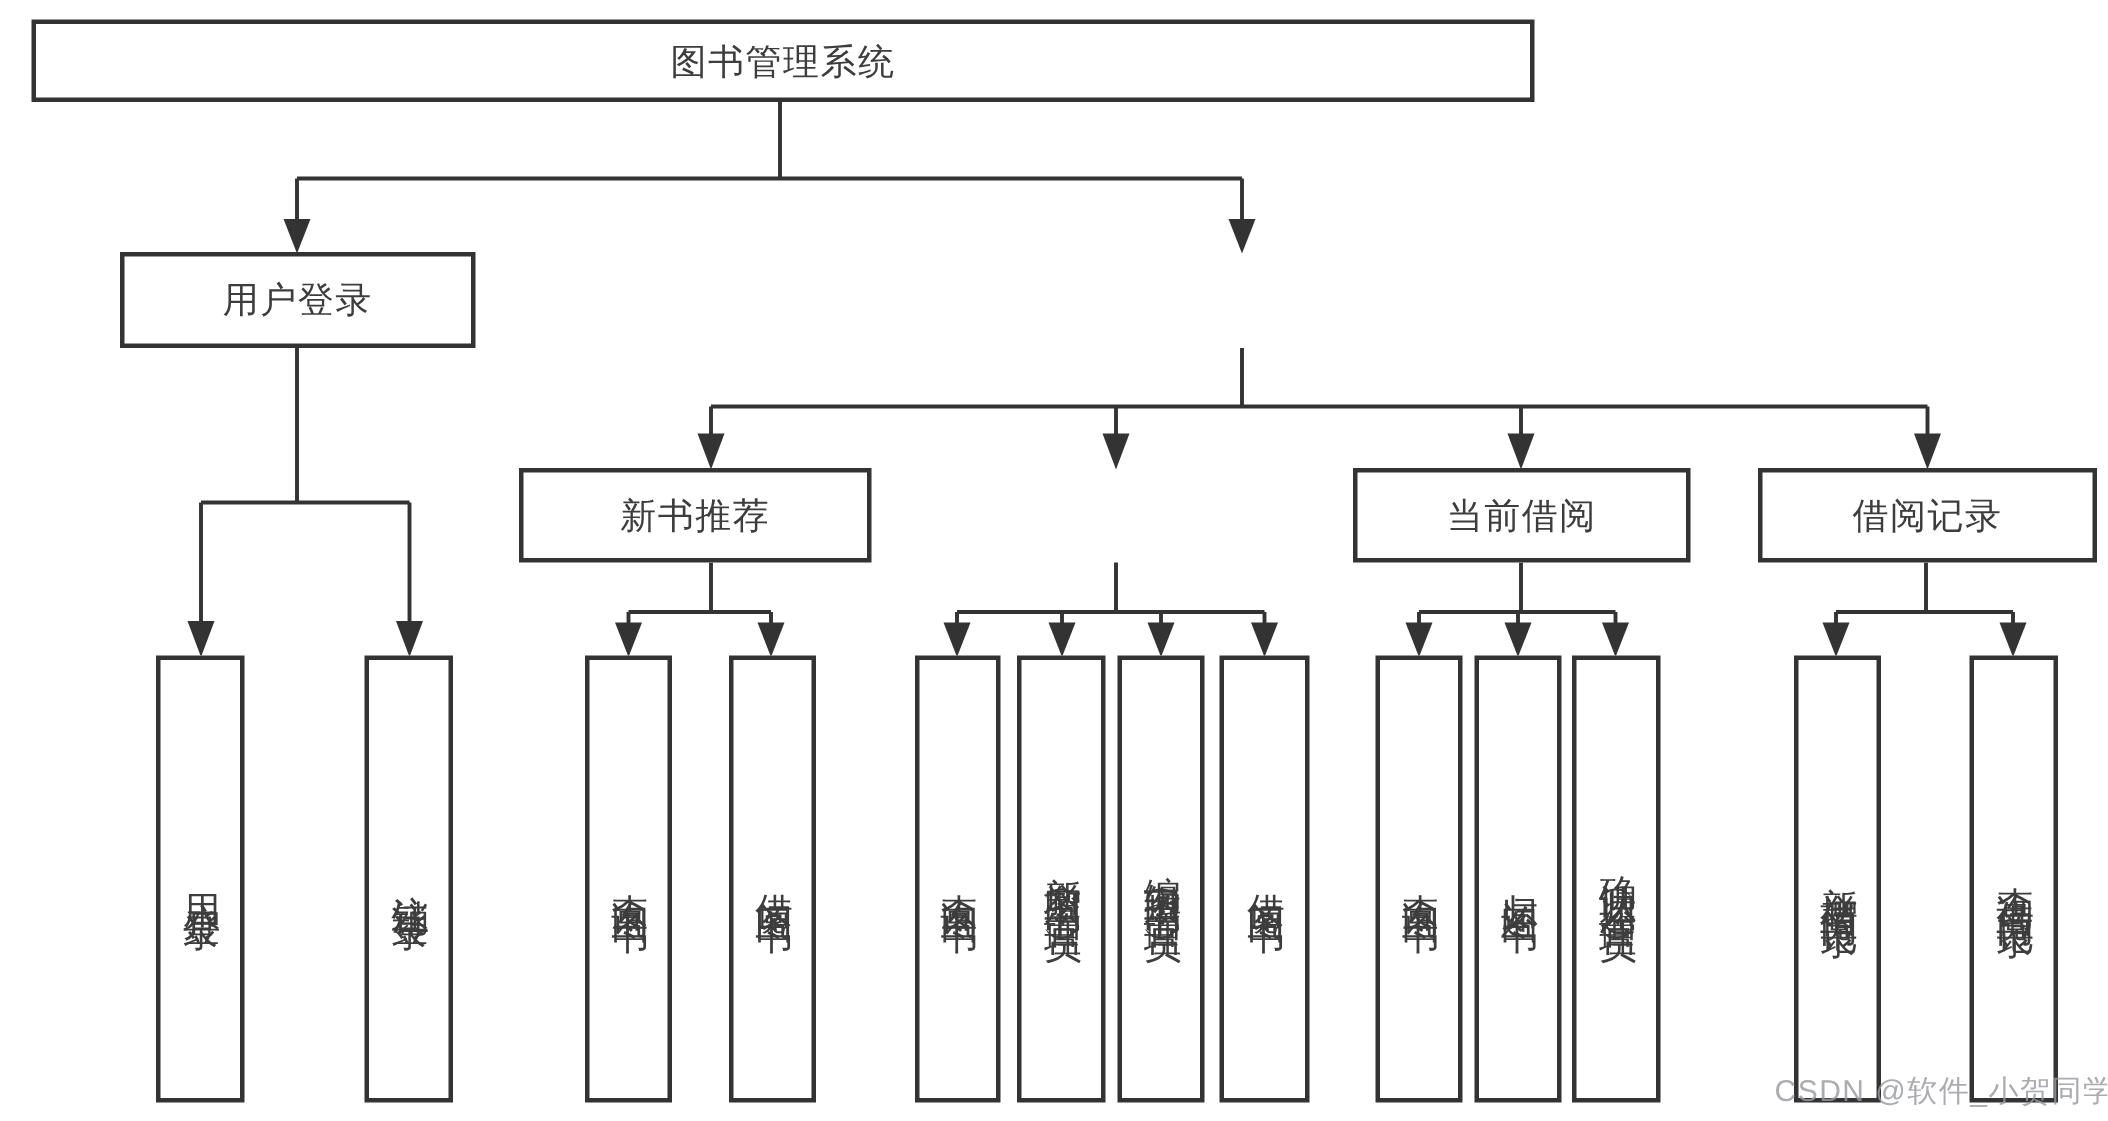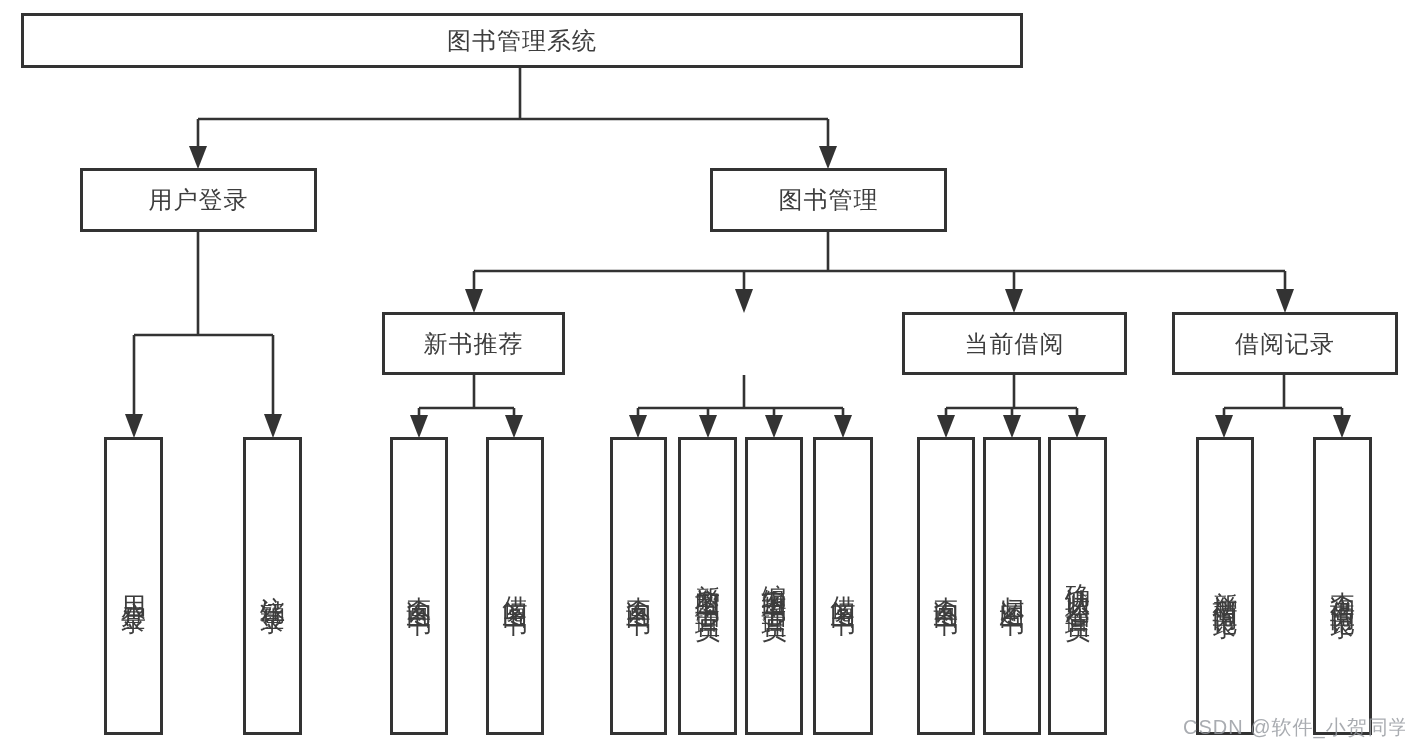--- a/index.html
+++ b/index.html
@@ -101,25 +101,22 @@
     </g>
   </svg>
 
   <div class="node hbox" style="left:21px;top:13px;width:1002px;height:55px">
     <span class="label">图书管理系统</span>
   </div>
 
   <div class="node hbox" style="left:80px;top:168px;width:237px;height:64px">
     <span class="label">用户登录</span>
   </div>
-  <div class="node hbox" style="left:710px;top:168px;width:237px;height:64px">
-    <span class="label">图书管理</span>
-  </div>
 
-  <div class="node hbox" style="left:382px;top:312px;width:183px;height:63px">
+  <div class="node hbox" style="left:346px;top:312px;width:235px;height:63px">
     <span class="label">新书推荐</span>
   </div>
   <div class="node hbox" style="left:1172px;top:312px;width:226px;height:63px">
     <span class="label">借阅记录</span>
   </div>
   <div class="node hbox" style="left:902px;top:312px;width:225px;height:63px">
     <span class="label">当前借阅</span>
   </div>
 
   <div class="node vbox" style="left:104px;top:437px;width:59px;height:298px">

